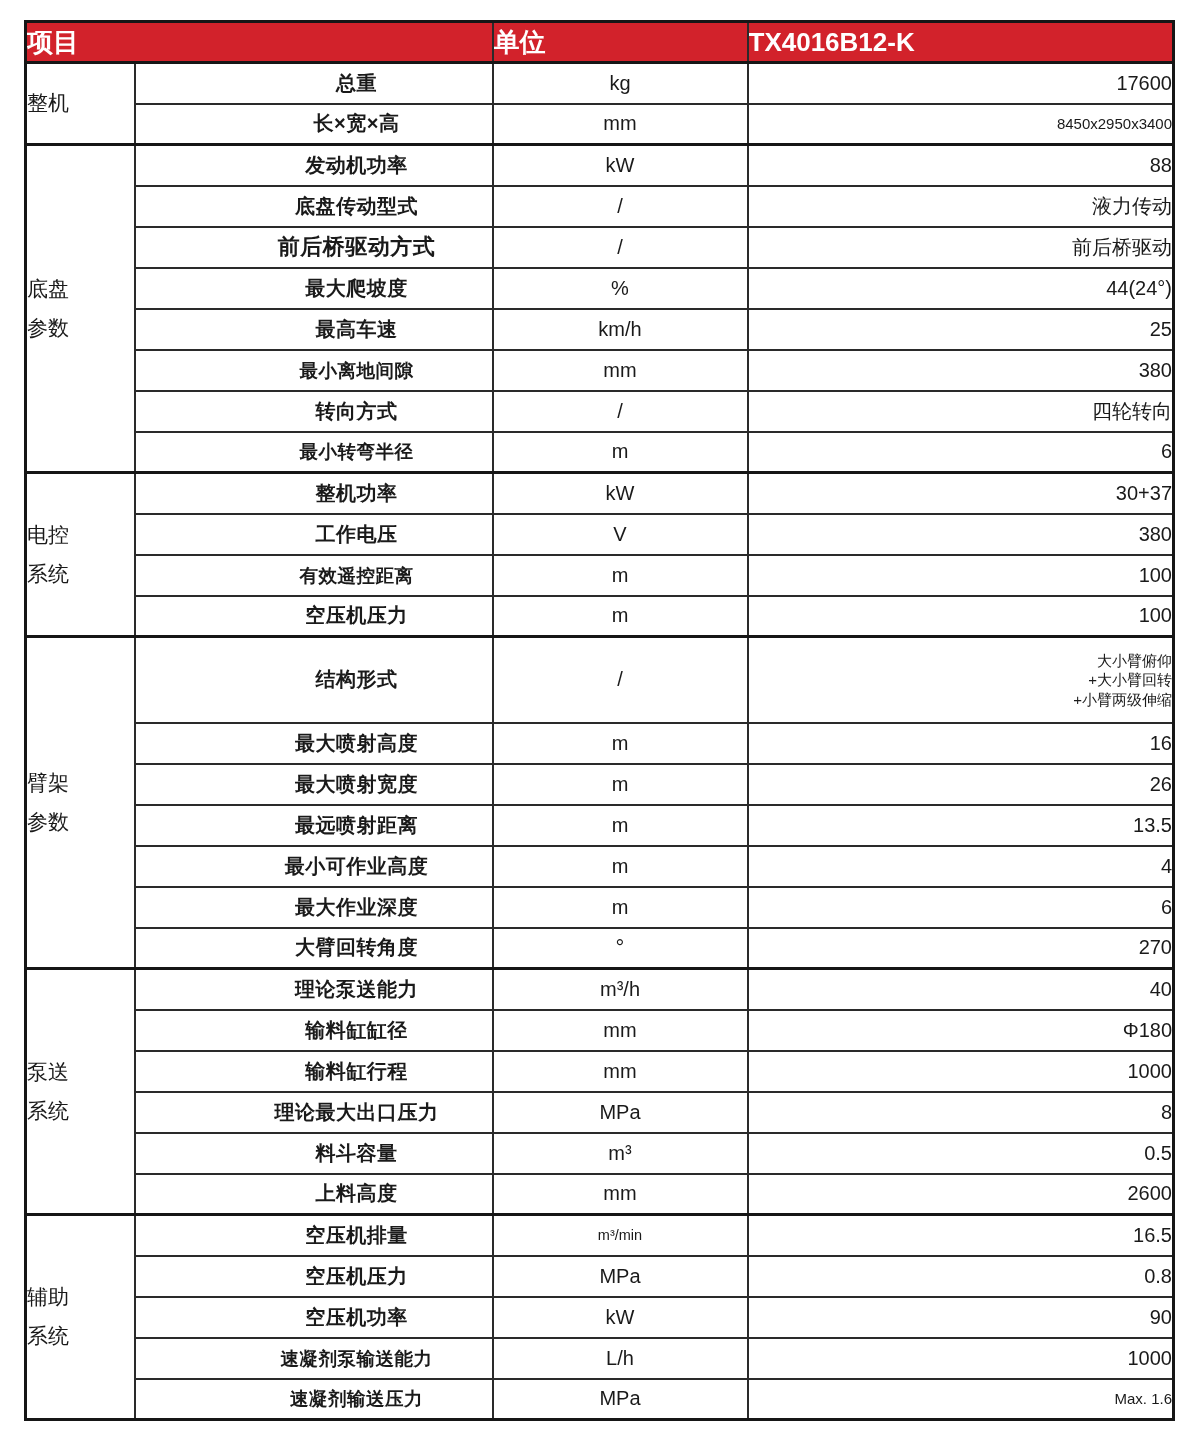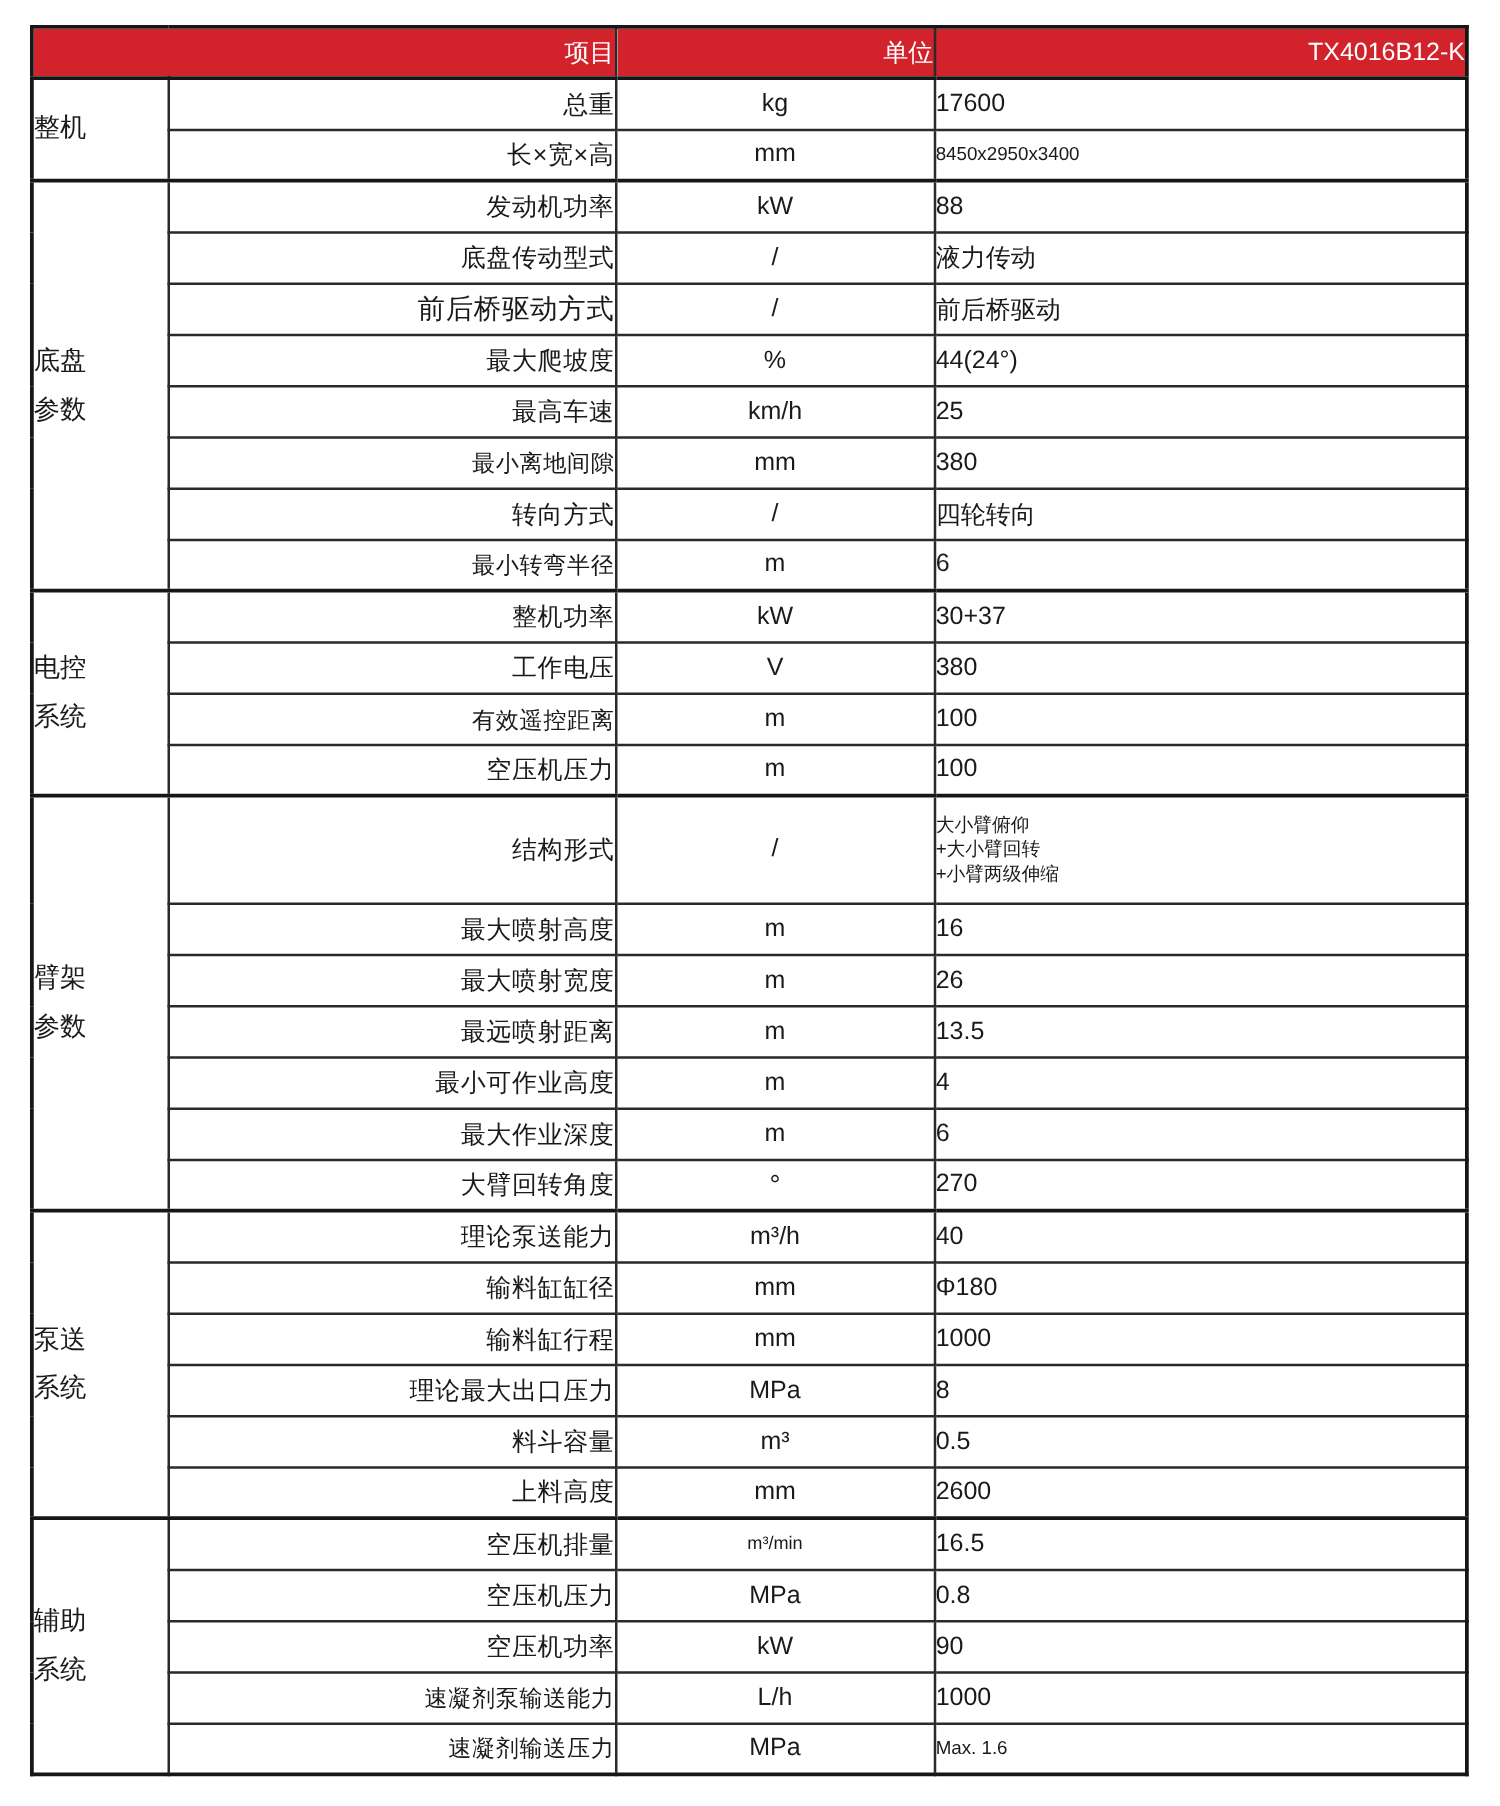--- a/index.html
+++ b/index.html
@@ -30,47 +30,48 @@
   col.c-value{width:426px;}
   th,td{
     border:2px solid var(--border-inner);
     padding:0;
     vertical-align:middle;
     overflow:hidden;
   }
   thead th{
     background:var(--header-bg);
     color:var(--header-text);
-    font-weight:normal;
-    font-size:20px;
+    font-weight:bold;
+    font-size:26px;
     height:38px;
-    text-align:right;
+    text-align:left;
     border-bottom:3px solid var(--border-dark);
   }
   tbody tr{height:41px;}
   tbody tr.tall{height:86px;}
   tbody tr.group-start td{border-top:3px solid var(--border-dark);}
   td.group{
     text-align:left;
     font-size:21px;
     line-height:1.85;
     white-space:pre-line;
   }
   td.item{
-    text-align:right;
+    text-align:center;
     padding-left:86px;
     font-size:20px;
     letter-spacing:0.5px;
+    font-weight:bold;
   }
   td.item.sm{font-size:22px;}
   td.item.md{font-size:18.5px;border-radius:13px;}
   td.unit{text-align:center;font-size:20px;margin-left:28px;}
   td.unit.sm{font-size:14.5px;}
   td.unit.deg{font-size:22px;}
-  td.value{text-align:left;font-size:20px;}
+  td.value{text-align:right;font-size:20px;}
   td.value.sm{
     font-size:15px;
     line-height:1.3;
     white-space:pre-line;
   }
 </style>
 </head>
 <body>
 
 <table class="spec">

